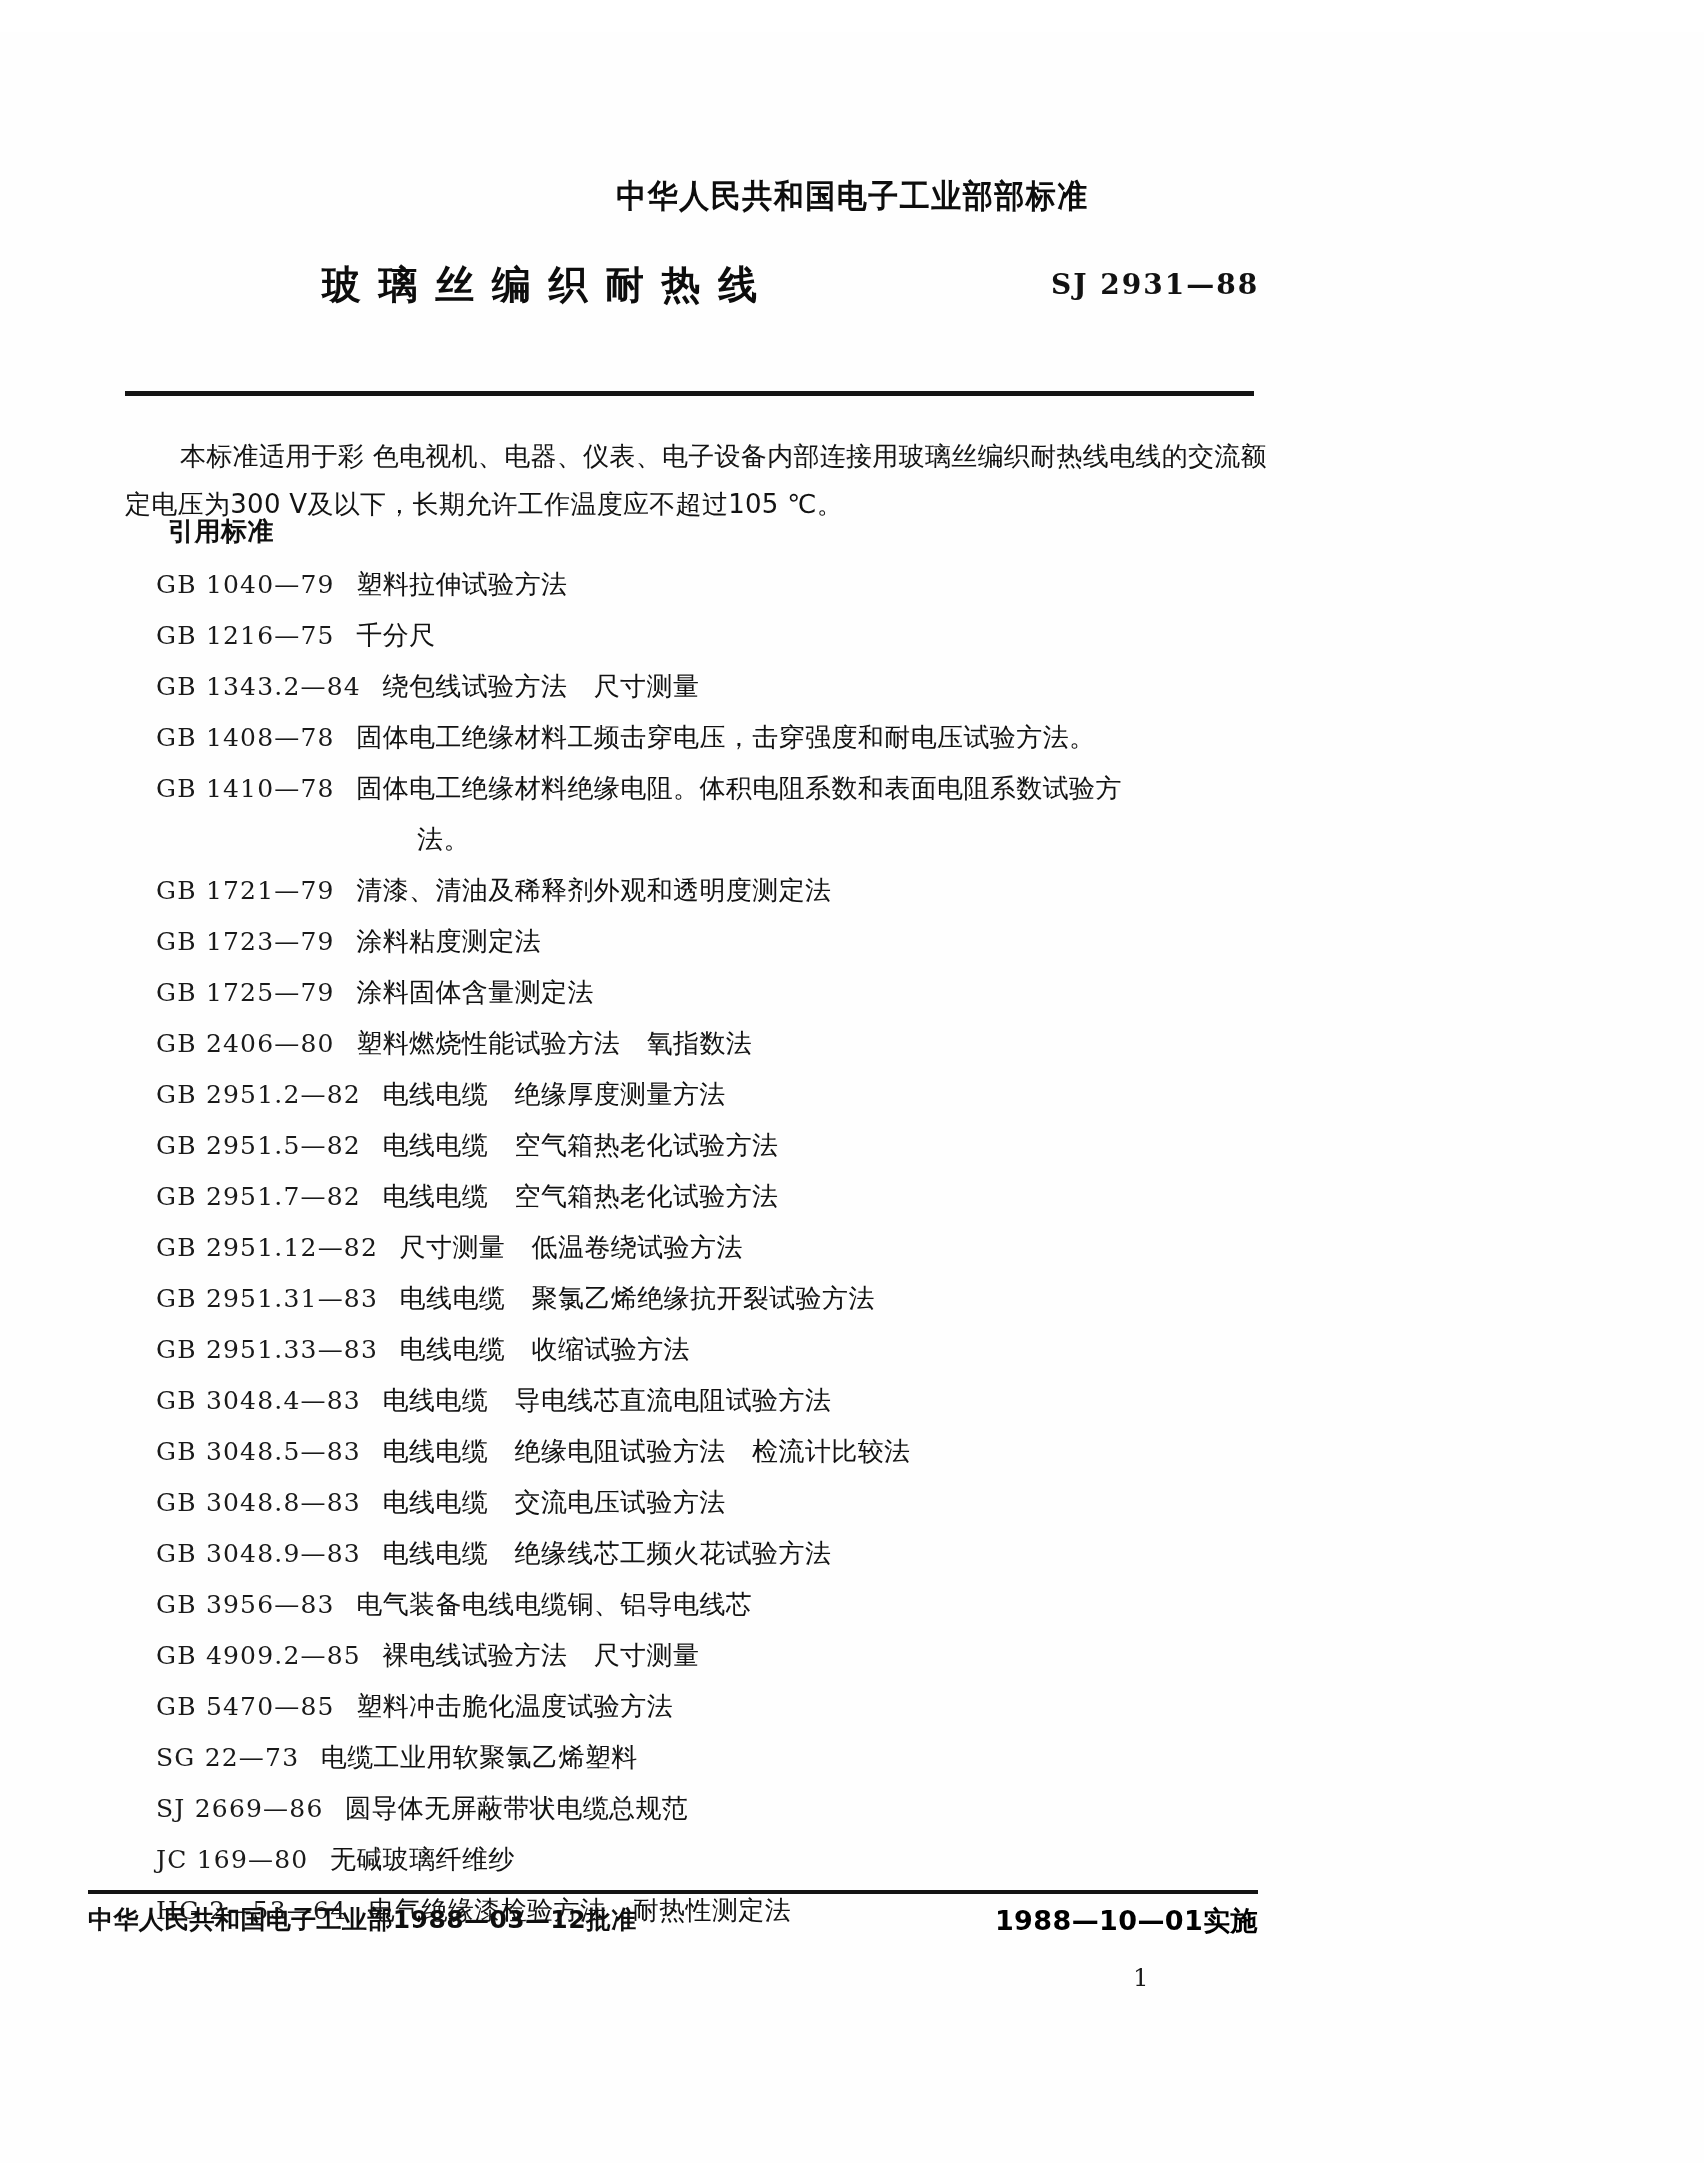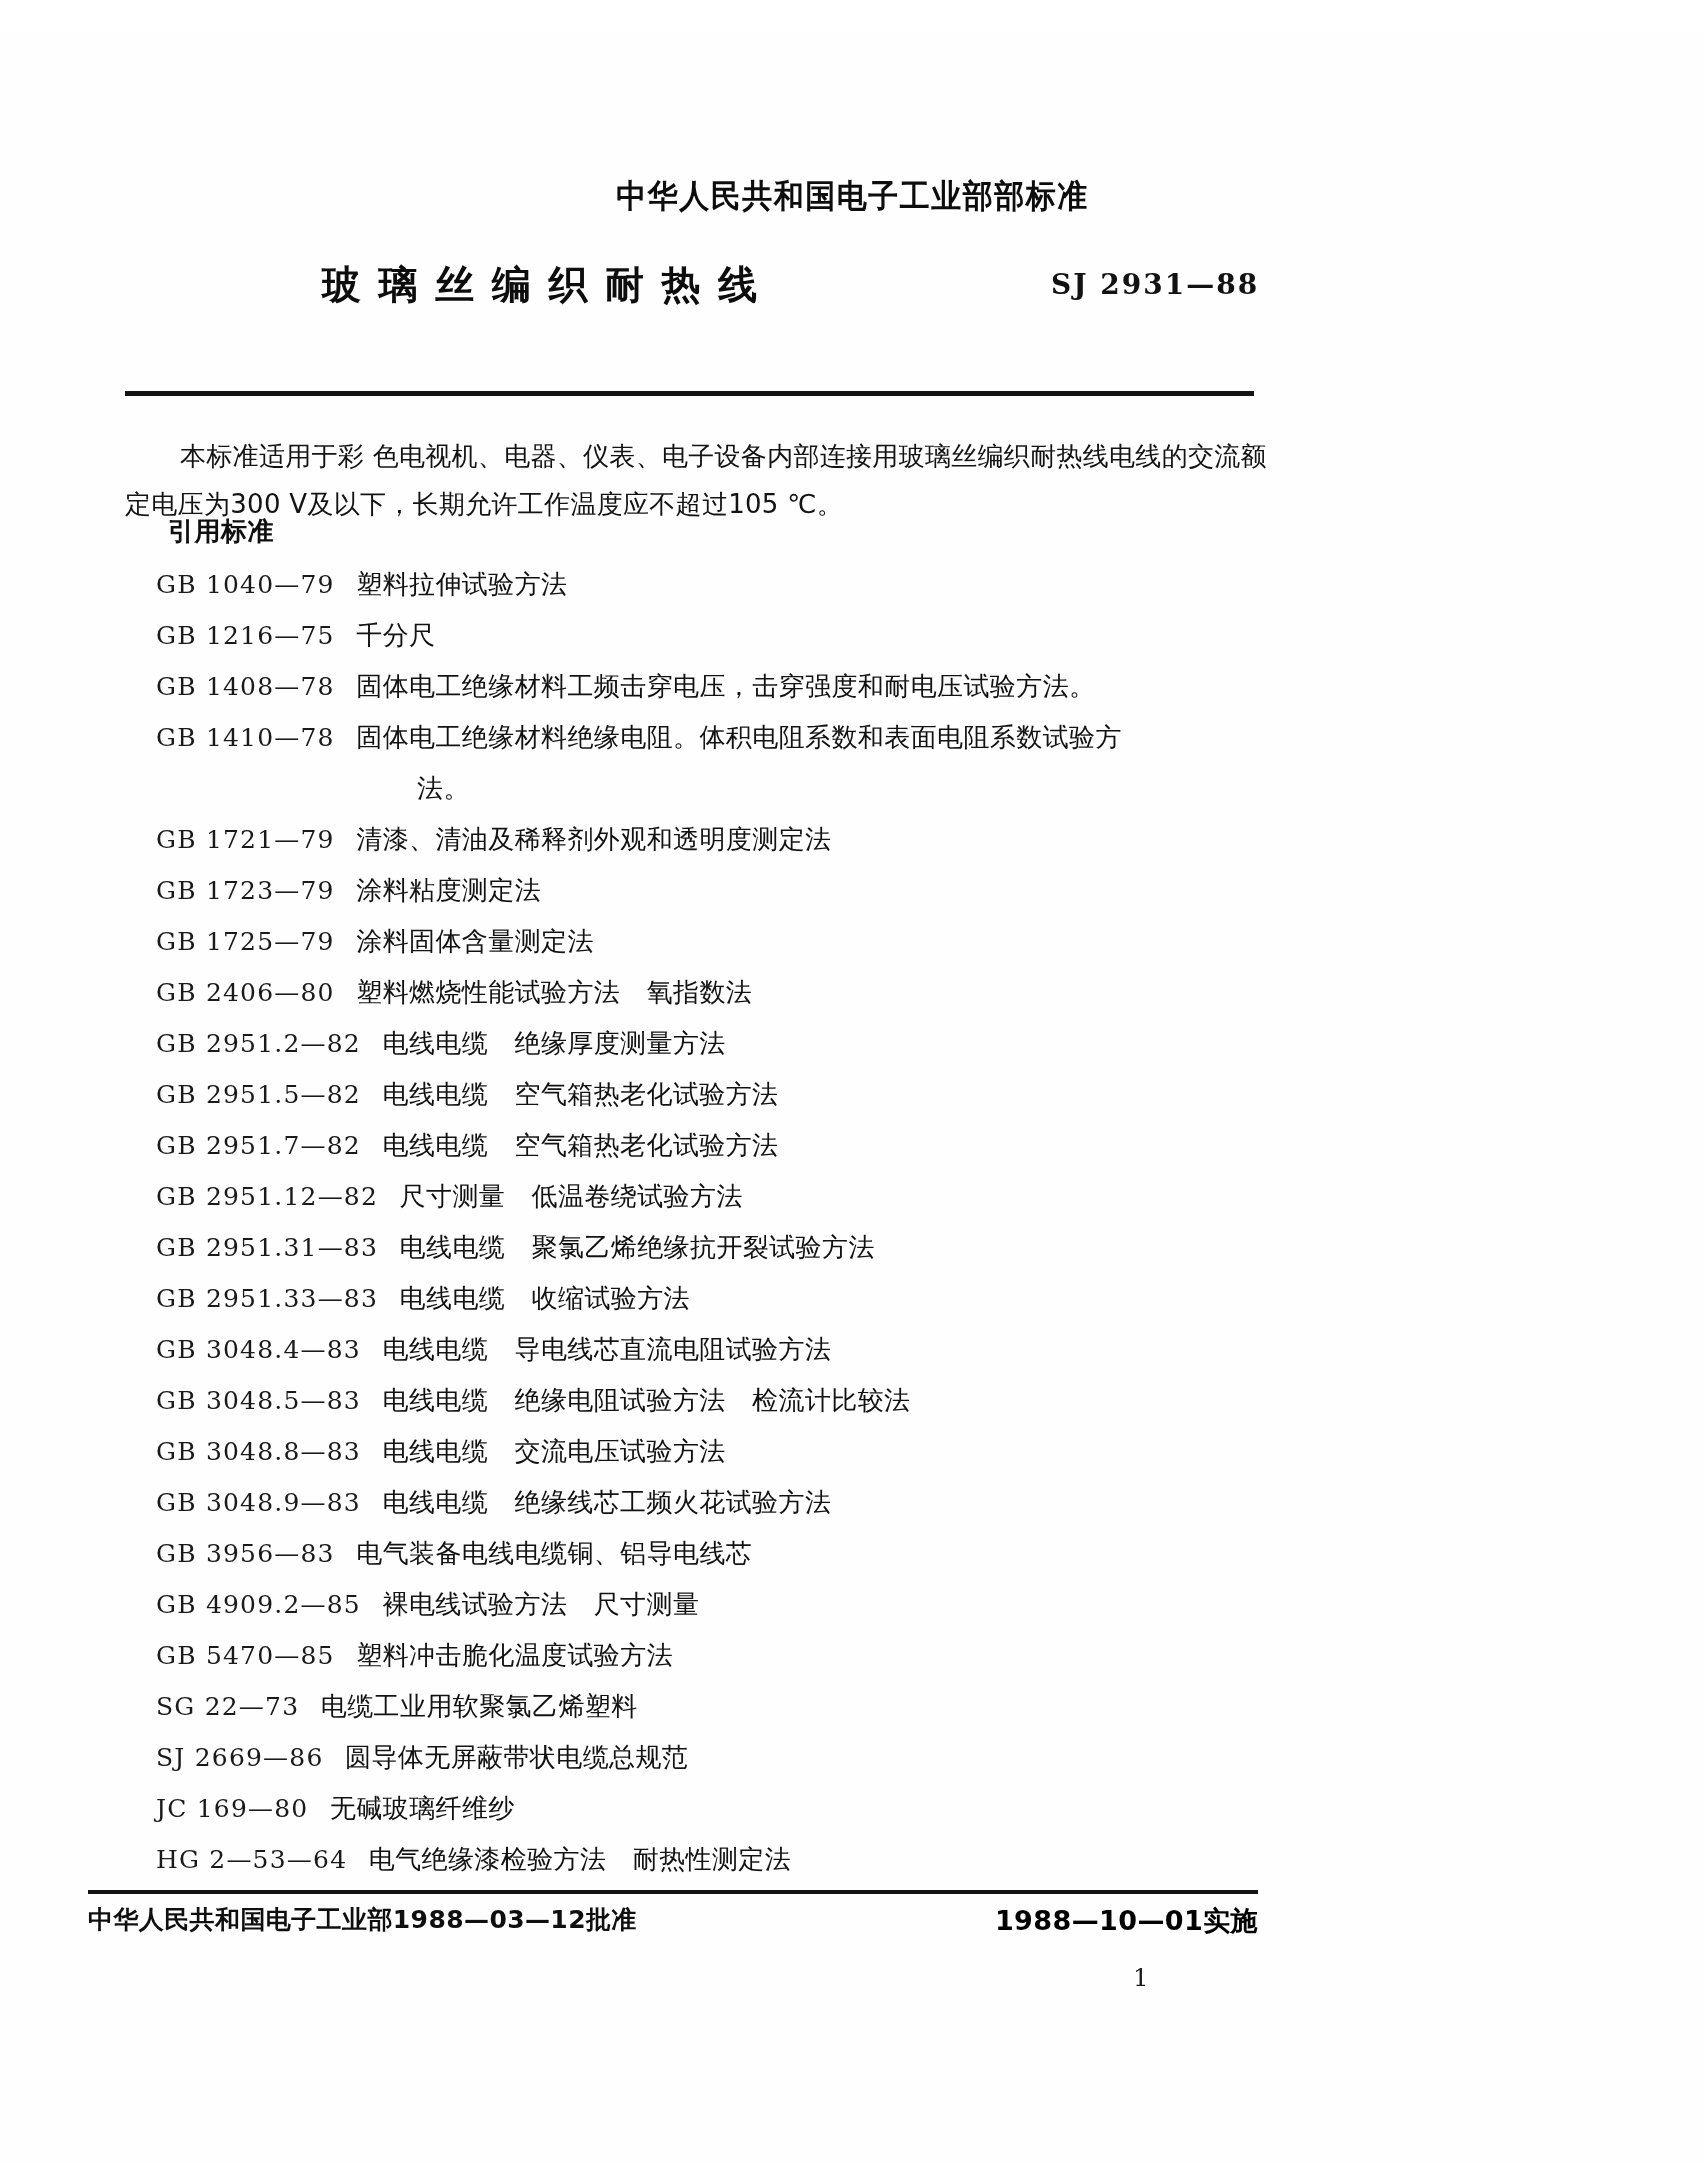--- a/index.html
+++ b/index.html
@@ -202,20 +202,21 @@
 
   <div class="rule-top"></div>
 
   <div class="intro">本标准适用于彩 色电视机、电器、仪表、电子设备内部连接用玻璃丝编织耐热线电线的交流额定电压为300 V及以下，长期允许工作温度应不超过105 ℃。</div>
 
   <div class="section-heading">引用标准</div>
 
   <div class="ref-list">
       <div class="ref-item"><span class="ref-code">GB 1040—79</span><span class="ref-title">塑料拉伸试验方法</span></div>
       <div class="ref-item"><span class="ref-code">GB 1216—75</span><span class="ref-title">千分尺</span></div>
+      <div class="ref-item"><span class="ref-code">GB 1343.2—84</span><span class="ref-title">绕包线试验方法　尺寸测量</span></div>
       <div class="ref-item"><span class="ref-code">GB 1408—78</span><span class="ref-title">固体电工绝缘材料工频击穿电压，击穿强度和耐电压试验方法。</span></div>
       <div class="ref-item"><span class="ref-code">GB 1410—78</span><span class="ref-title">固体电工绝缘材料绝缘电阻。体积电阻系数和表面电阻系数试验方</span></div>
       <div class="ref-item cont"><span class="ref-cont-pad"></span><span class="ref-title">法。</span></div>
       <div class="ref-item"><span class="ref-code">GB 1721—79</span><span class="ref-title">清漆、清油及稀释剂外观和透明度测定法</span></div>
       <div class="ref-item"><span class="ref-code">GB 1723—79</span><span class="ref-title">涂料粘度测定法</span></div>
       <div class="ref-item"><span class="ref-code">GB 1725—79</span><span class="ref-title">涂料固体含量测定法</span></div>
       <div class="ref-item"><span class="ref-code">GB 2406—80</span><span class="ref-title">塑料燃烧性能试验方法　氧指数法</span></div>
       <div class="ref-item"><span class="ref-code">GB 2951.2—82</span><span class="ref-title">电线电缆　绝缘厚度测量方法</span></div>
       <div class="ref-item"><span class="ref-code">GB 2951.5—82</span><span class="ref-title">电线电缆　空气箱热老化试验方法</span></div>
       <div class="ref-item"><span class="ref-code">GB 2951.7—82</span><span class="ref-title">电线电缆　空气箱热老化试验方法</span></div>

